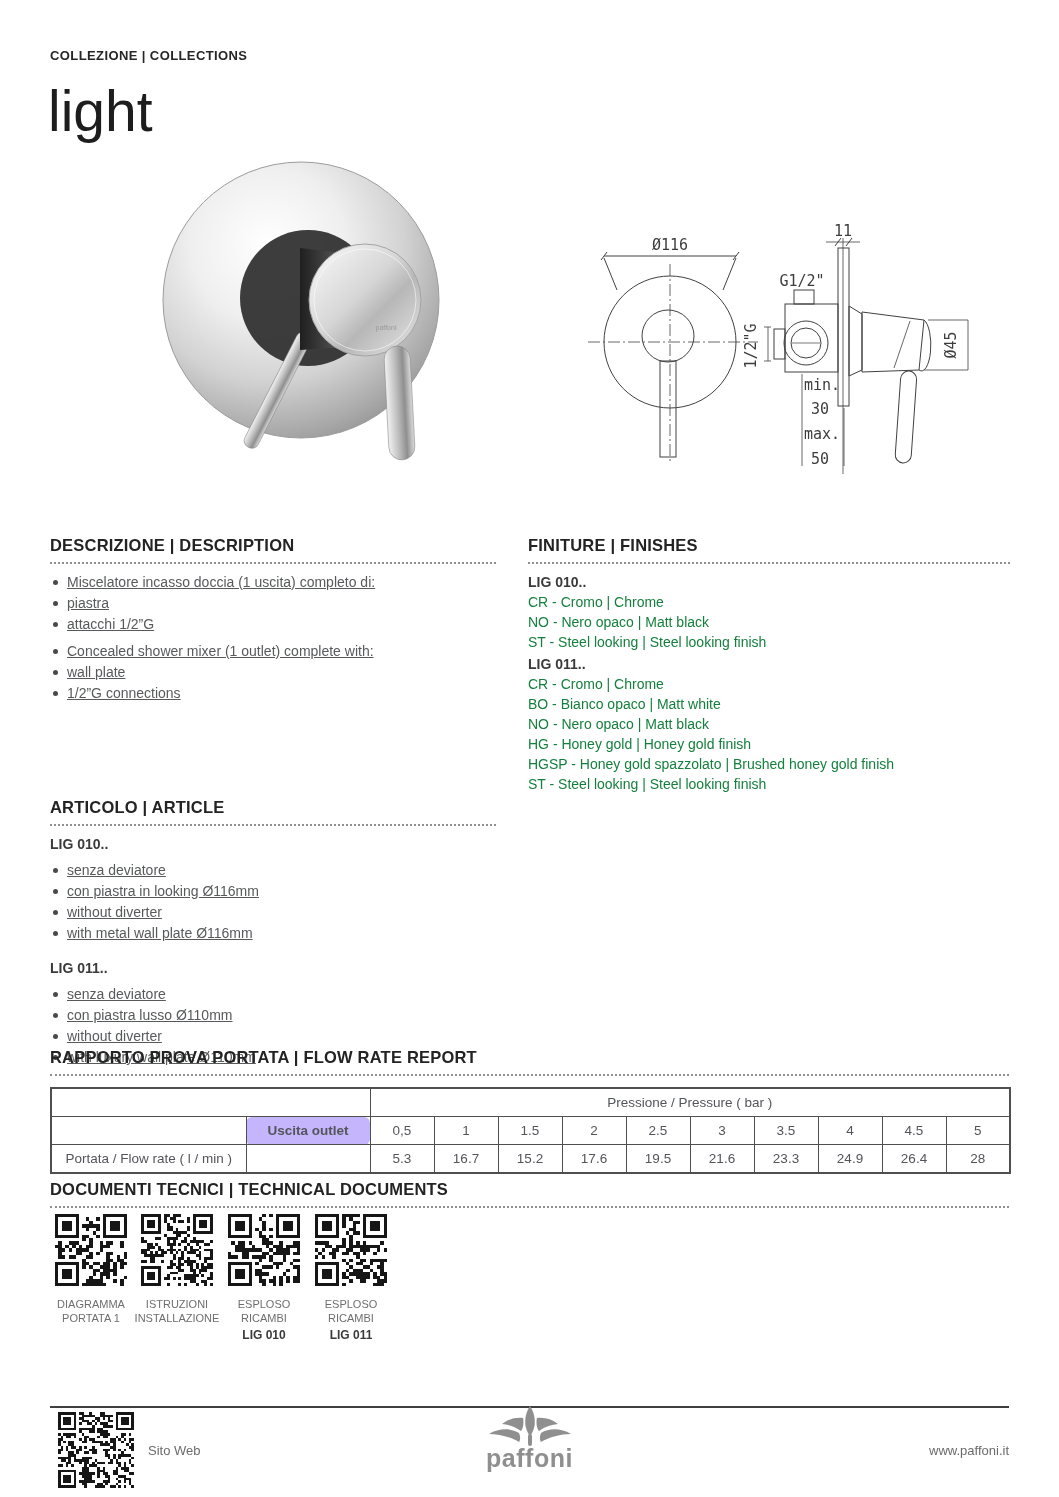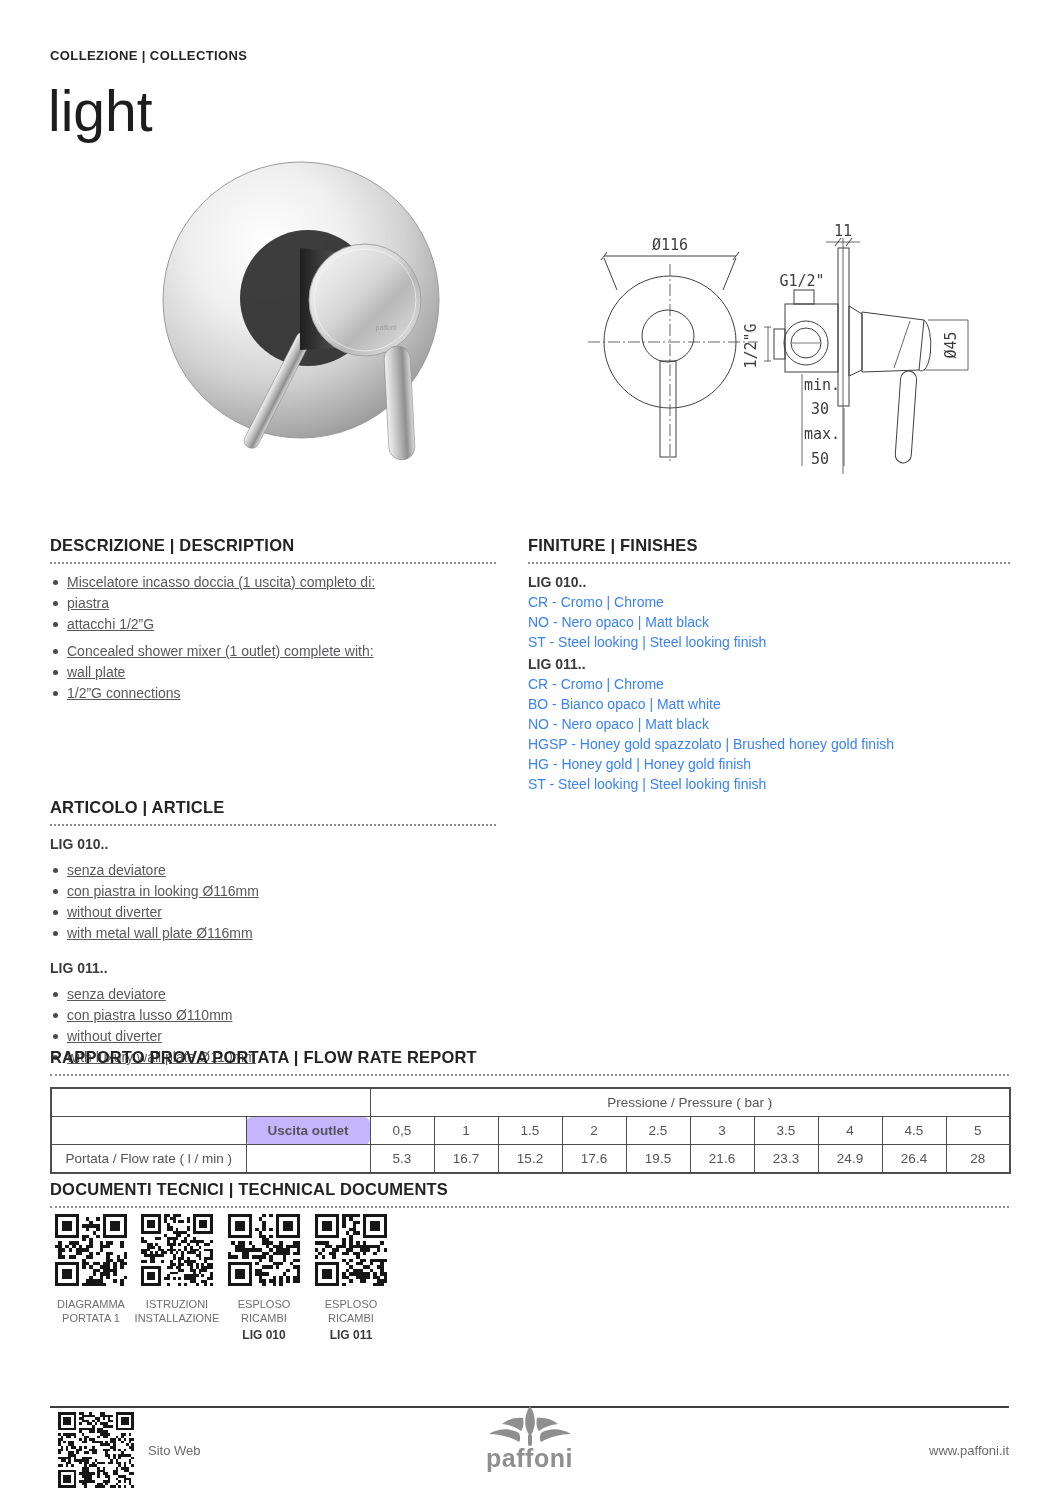--- a/index.html
+++ b/index.html
@@ -28,21 +28,21 @@
   ul.bullets li{
     position:relative; padding-left:17px; font-size:14px; line-height:21px; color:#58595b;text-decoration:underline;
   }
   ul.bullets li::before{
     content:""; position:absolute; left:3px; top:8px;
     width:5px; height:5px; border-radius:50%; background:#4a4a4a;
   }
   .gap-top{margin-top:16px;}
   
   .code-line{font-size:14px; font-weight:bold; color:#3a3a3a; line-height:20px; margin-top:2px;}
-  .fin-line{font-size:14px; color:#3b82f6; line-height:20px;}
+  .fin-line{font-size:14px; color:#15803d; line-height:20px;}
   
   table.flow{
     border-collapse:collapse; table-layout:fixed; width:959px; margin-top:11px;
     border:2px solid #4f4f4f;
   }
   table.flow td{
     border:1px solid #4f4f4f; height:27px; text-align:center;
     font-size:13.5px; color:#54555a; padding:0;
   }
   td.outlet{background:#c4b5fd; font-size:10px; font-weight:bold; color:#3c3c3c;border-radius:6px;}
@@ -193,22 +193,22 @@
   <div class="sec" style="left:528px; top:536px; width:482px;">
     <div class="sec-head">FINITURE | FINISHES</div>
     <div class="code-line">LIG 010..</div>
     <div class="fin-line">CR - Cromo | Chrome</div>
     <div class="fin-line">NO - Nero opaco | Matt black</div>
     <div class="fin-line">ST - Steel looking | Steel looking finish</div>
     <div class="code-line">LIG 011..</div>
     <div class="fin-line">CR - Cromo | Chrome</div>
     <div class="fin-line">BO - Bianco opaco | Matt white</div>
     <div class="fin-line">NO - Nero opaco | Matt black</div>
+    <div class="fin-line">HG - Honey gold | Honey gold finish</div>
     <div class="fin-line">HGSP - Honey gold spazzolato | Brushed honey gold finish</div>
-    <div class="fin-line">HG - Honey gold | Honey gold finish</div>
     <div class="fin-line">ST - Steel looking | Steel looking finish</div>
   </div>
 
   <div class="sec" style="left:50px; top:798px; width:446px;">
     <div class="sec-head">ARTICOLO | ARTICLE</div>
     <div class="code-line">LIG 010..</div>
     <ul class="bullets">
       <li>senza deviatore</li>
       <li>con piastra in looking Ø116mm</li>
       <li>without diverter</li>

